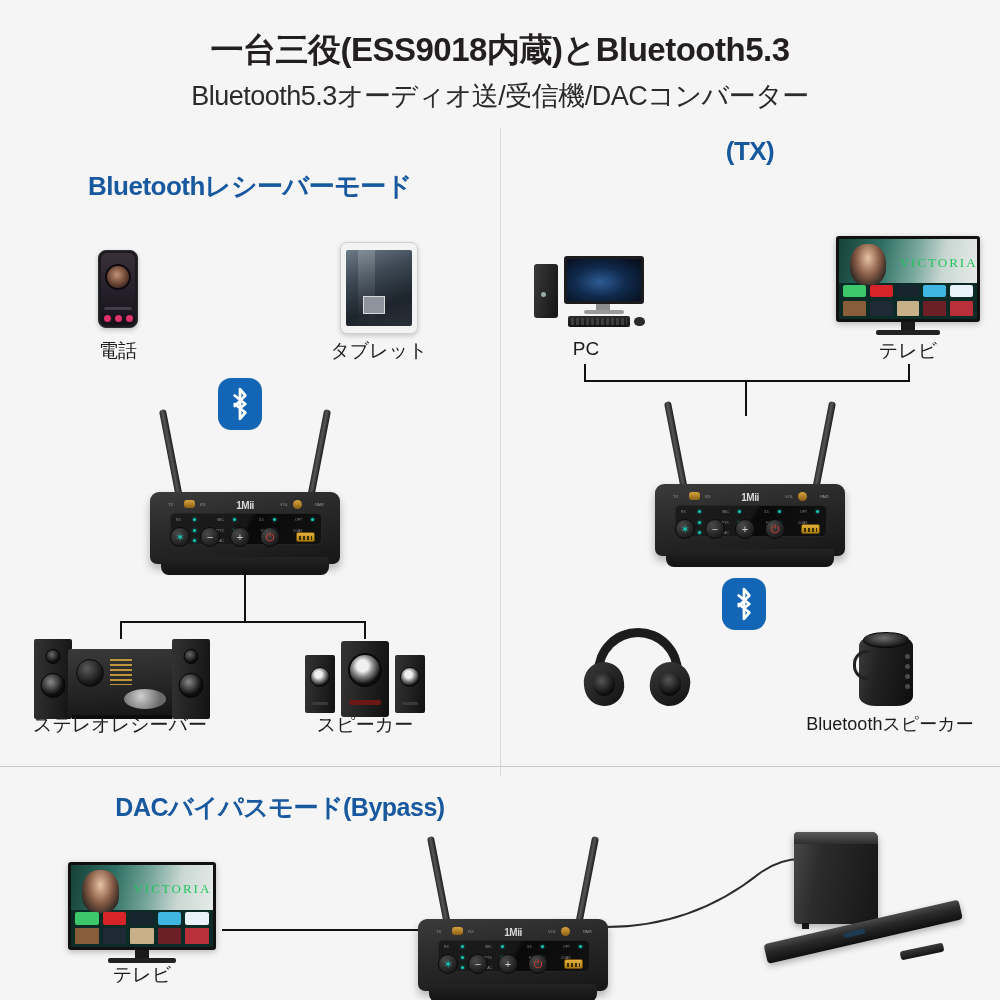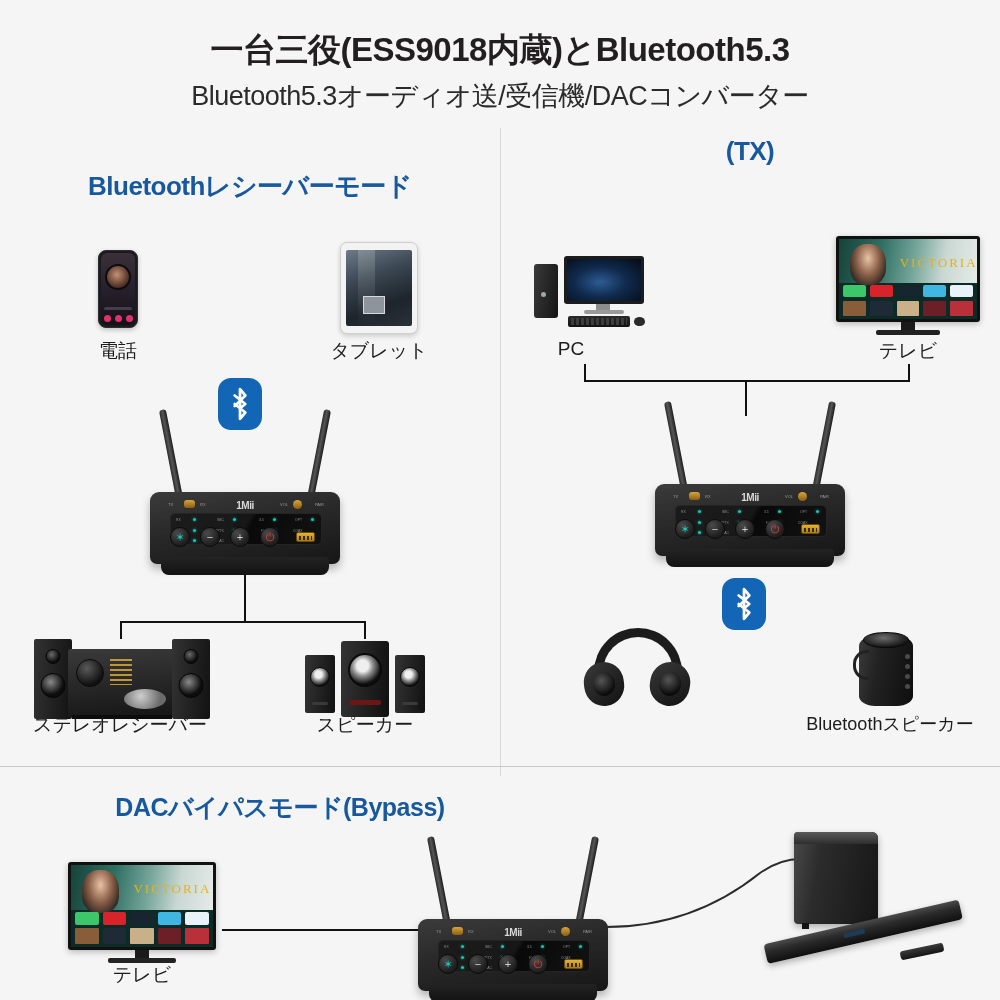--- a/index.html
+++ b/index.html
@@ -169,21 +169,21 @@
 
   
   .tv { position:absolute; }
   .tv .frame { background:#111; border-radius:3px; padding:3px; box-shadow:0 2px 6px rgba(0,0,0,.25); }
   .tv .screen { width:100%; height:100%; background:#0c2a26; position:relative; overflow:hidden; display:block; }
   .tv .hero { position:absolute; left:0; top:0; right:0; height:55%;
     background:linear-gradient(100deg,#17423a 0%,#2f6f63 30%,#78a79c 55%,#c9d7d2 75%,#e6ebe8 100%); }
   .tv .person { position:absolute; left:8%; top:6%; width:26%; height:52%;
     background:radial-gradient(ellipse at 50% 35%,#e8c3a4 0%,#8a5f48 45%,#2d2622 80%);
     border-radius:45% 45% 40% 40%; }
-  .tv .vic { position:absolute; left:44%; top:20%; color:#eab308;
+  .tv .vic { position:absolute; left:44%; top:20%; color:#22c55e;
     font-family:"Liberation Serif",serif; letter-spacing:2px; }
   .tv .apps { position:absolute; left:3%; right:3%; top:57%; height:16%;
     display:flex; gap:3%; }
   .tv .apps i { flex:1; border-radius:2px; display:block; }
   .tv .thumbs { position:absolute; left:3%; right:3%; bottom:4%; height:19%;
     display:flex; gap:3%; }
   .tv .thumbs i { flex:1; border-radius:1px; display:block; }
   .tv .stand { margin:0 auto; background:#1a1a1a; }
   .tv .foot { margin:0 auto; background:#222; border-radius:2px; }
 
@@ -438,21 +438,21 @@
   <div class="pc" style="left:534px; top:256px;">
     <div class="tower"></div>
     <div class="mon">
         <div class="s"></div>
       </div>
     <div class="neck"></div>
     <div class="mbase"></div>
     <div class="kb"></div>
     <div class="mouse"></div>
   </div>
-  <div class="lab" style="left:491px; top:338px; width:160px;text-align:center;">PC</div>
+  <div class="lab" style="left:506px; top:338px; width:160px;text-align:center;">PC</div>
 
   <div class="tv" style="left:836px; top:236px;">
     <div class="frame" style="width:144px; height:86px;">
       <div class="screen">
         <div class="hero"></div>
         <div class="person"></div>
         <div class="vic" style="font-size:13px;">VICTORIA</div>
         <div class="apps">
           <i style="background:#3cc86a"></i>
           <i style="background:#d8232a"></i>

